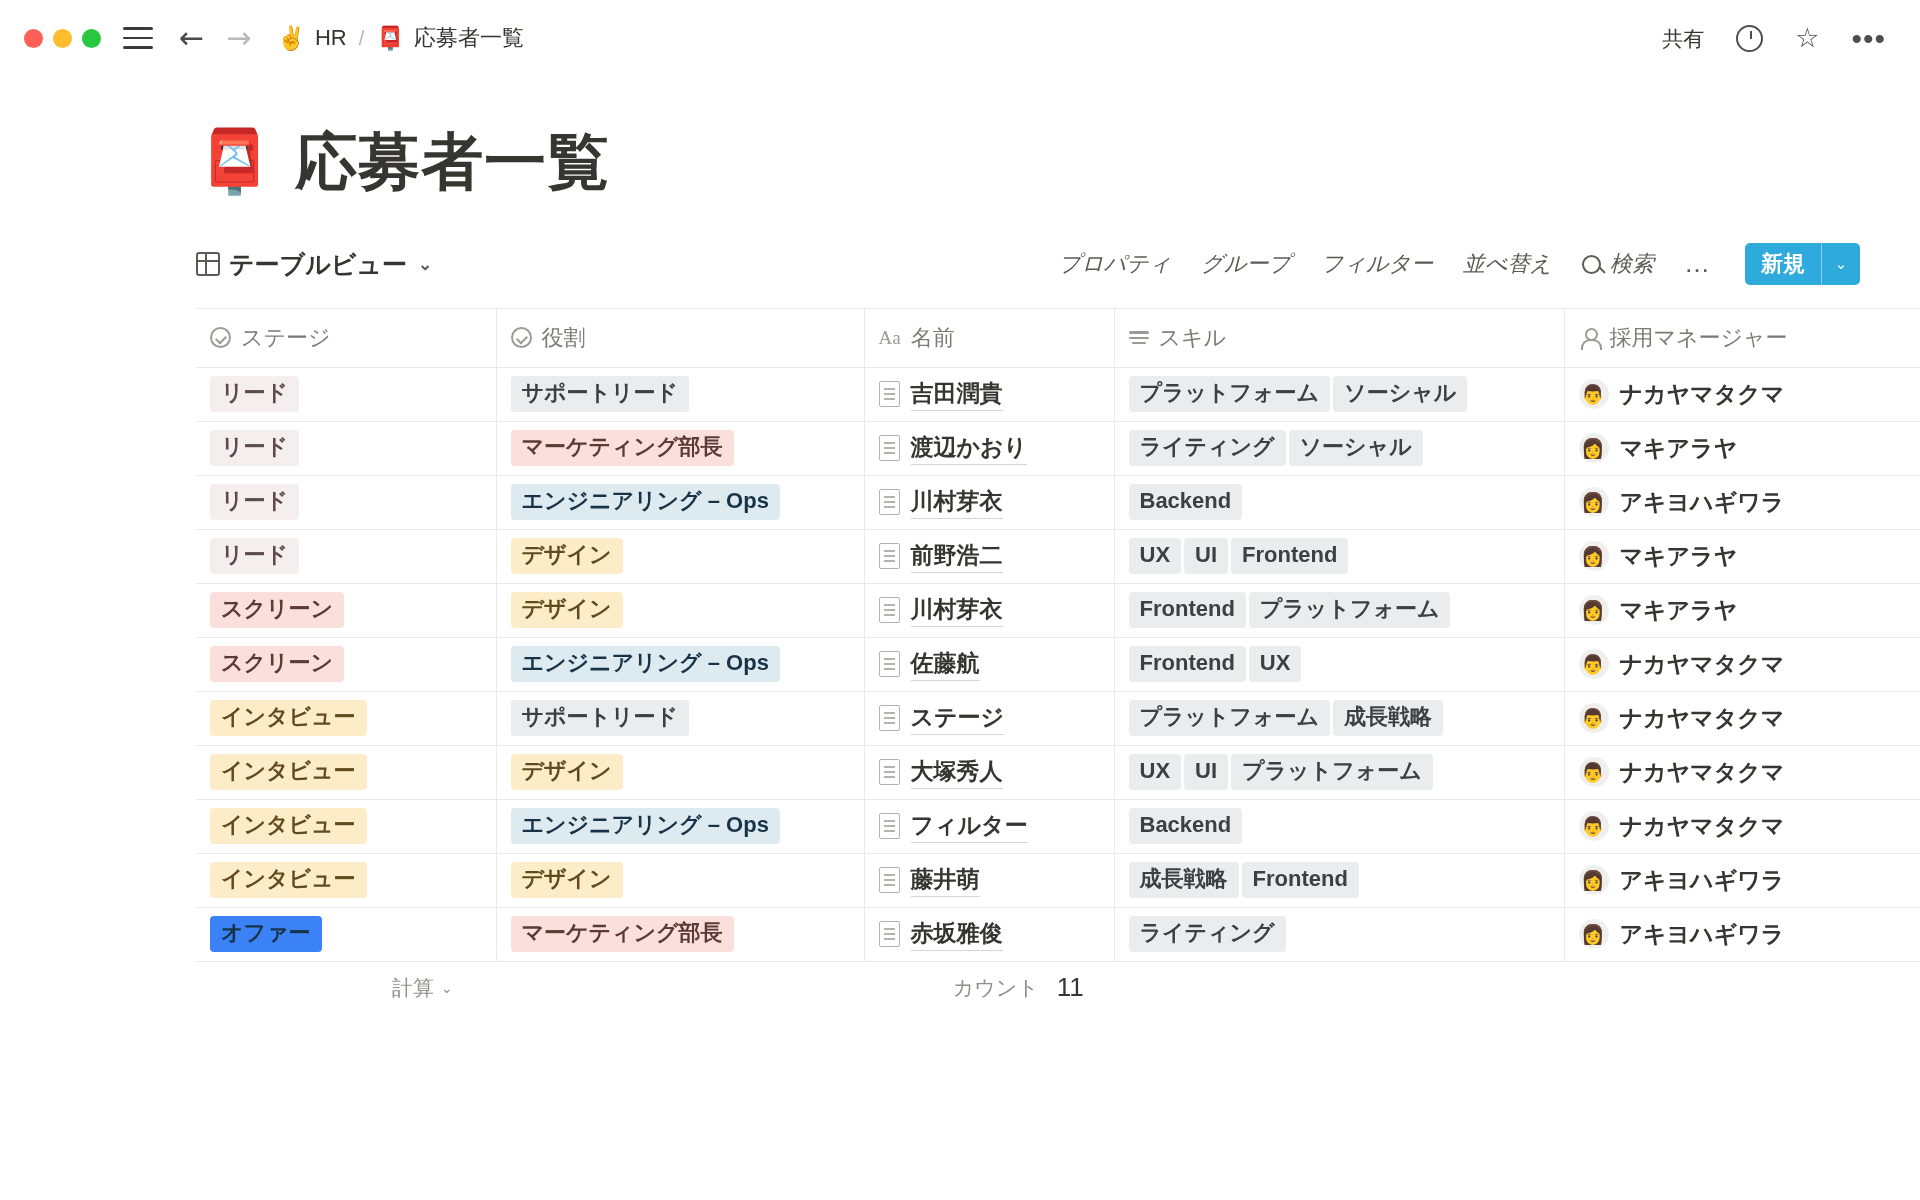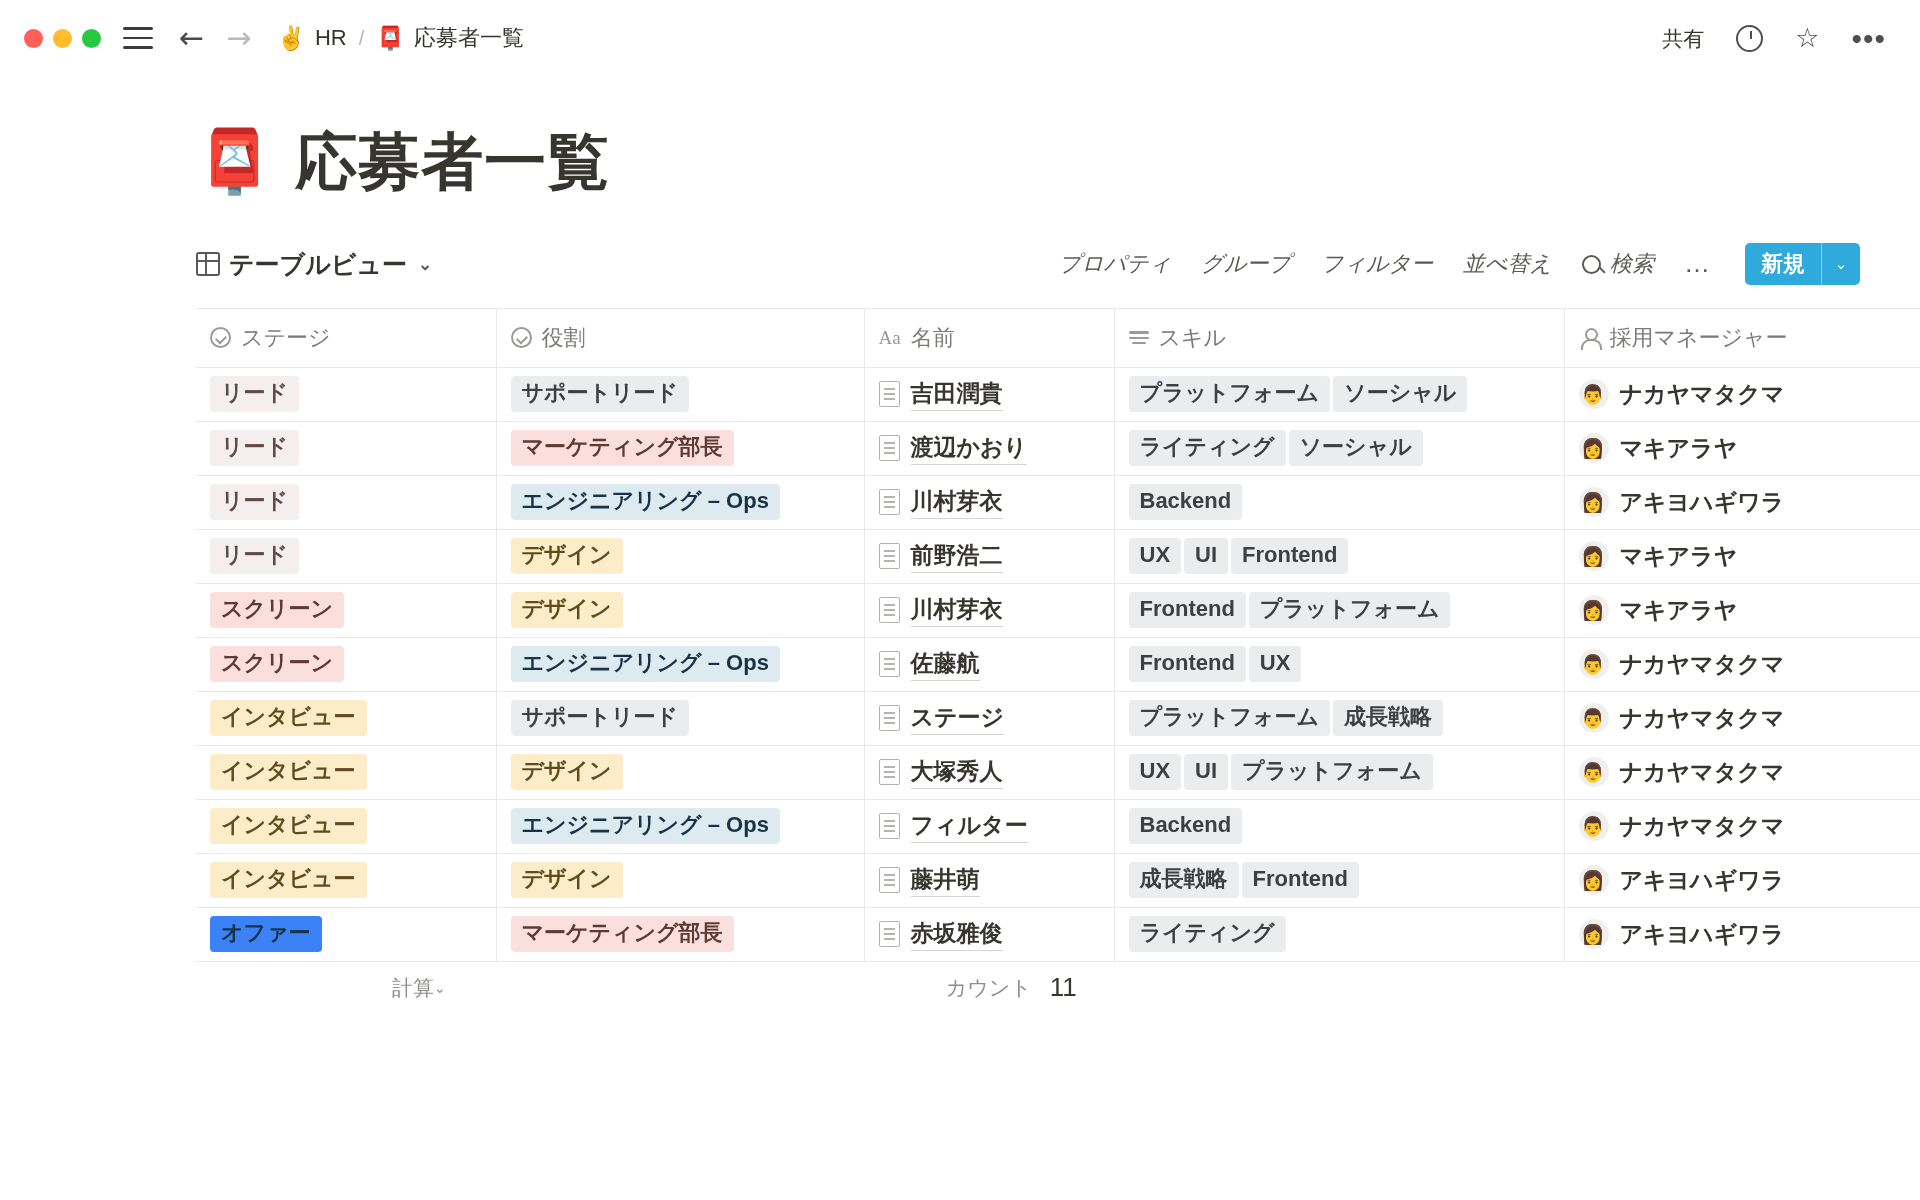--- a/index.html
+++ b/index.html
@@ -242,21 +242,21 @@
 
   
   .table-footer {
     display: flex; align-items: center;
     margin-left: 196px;
     width: 1724px;
     height: 52px;
     font-size: 21px;
     color: #908f8c;
   }
-  .calc { margin-left: 196px; display: flex; align-items: center; gap: 0; cursor: pointer; }
+  .calc { margin-left: 196px; display: flex; align-items: center; gap: 7px; cursor: pointer; }
   .calc .chev { font-size: 14px; }
   .count-group { margin-left: 500px; display: flex; align-items: center; gap: 18px; cursor: pointer; }
   .count-label { font-size: 21px; color: #908f8c; }
   .count-val { font-size: 26px; color: #37352f; }
 </style>
 </head>
 <body>
 
 <div class="titlebar">
   <div class="traffic">

